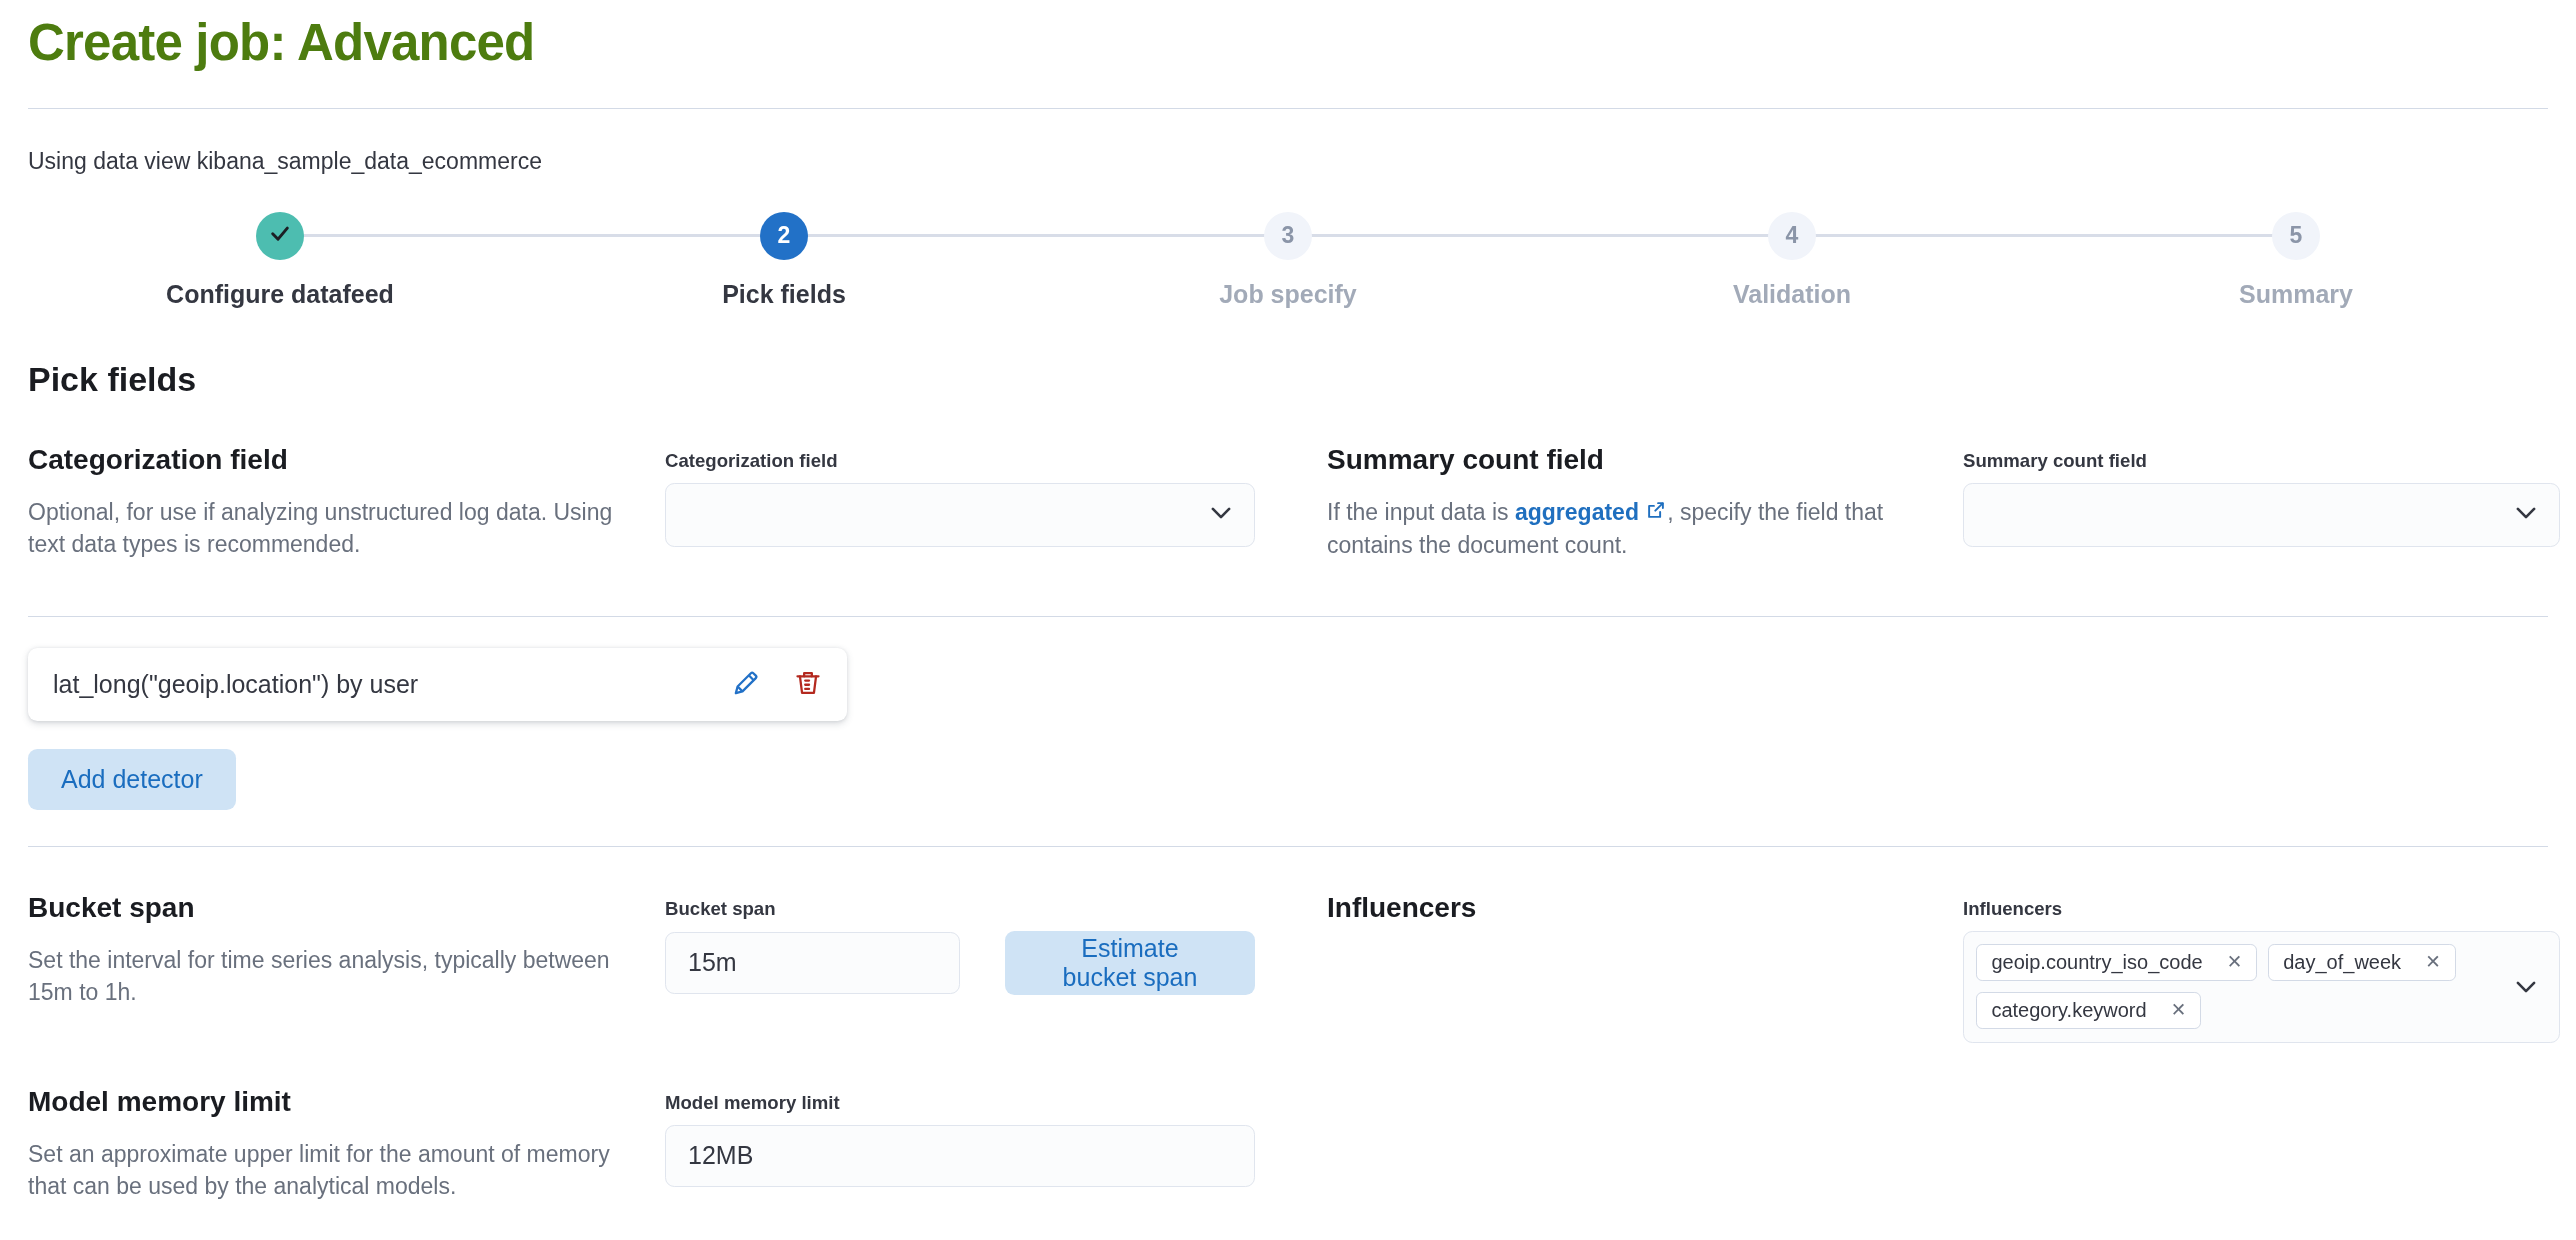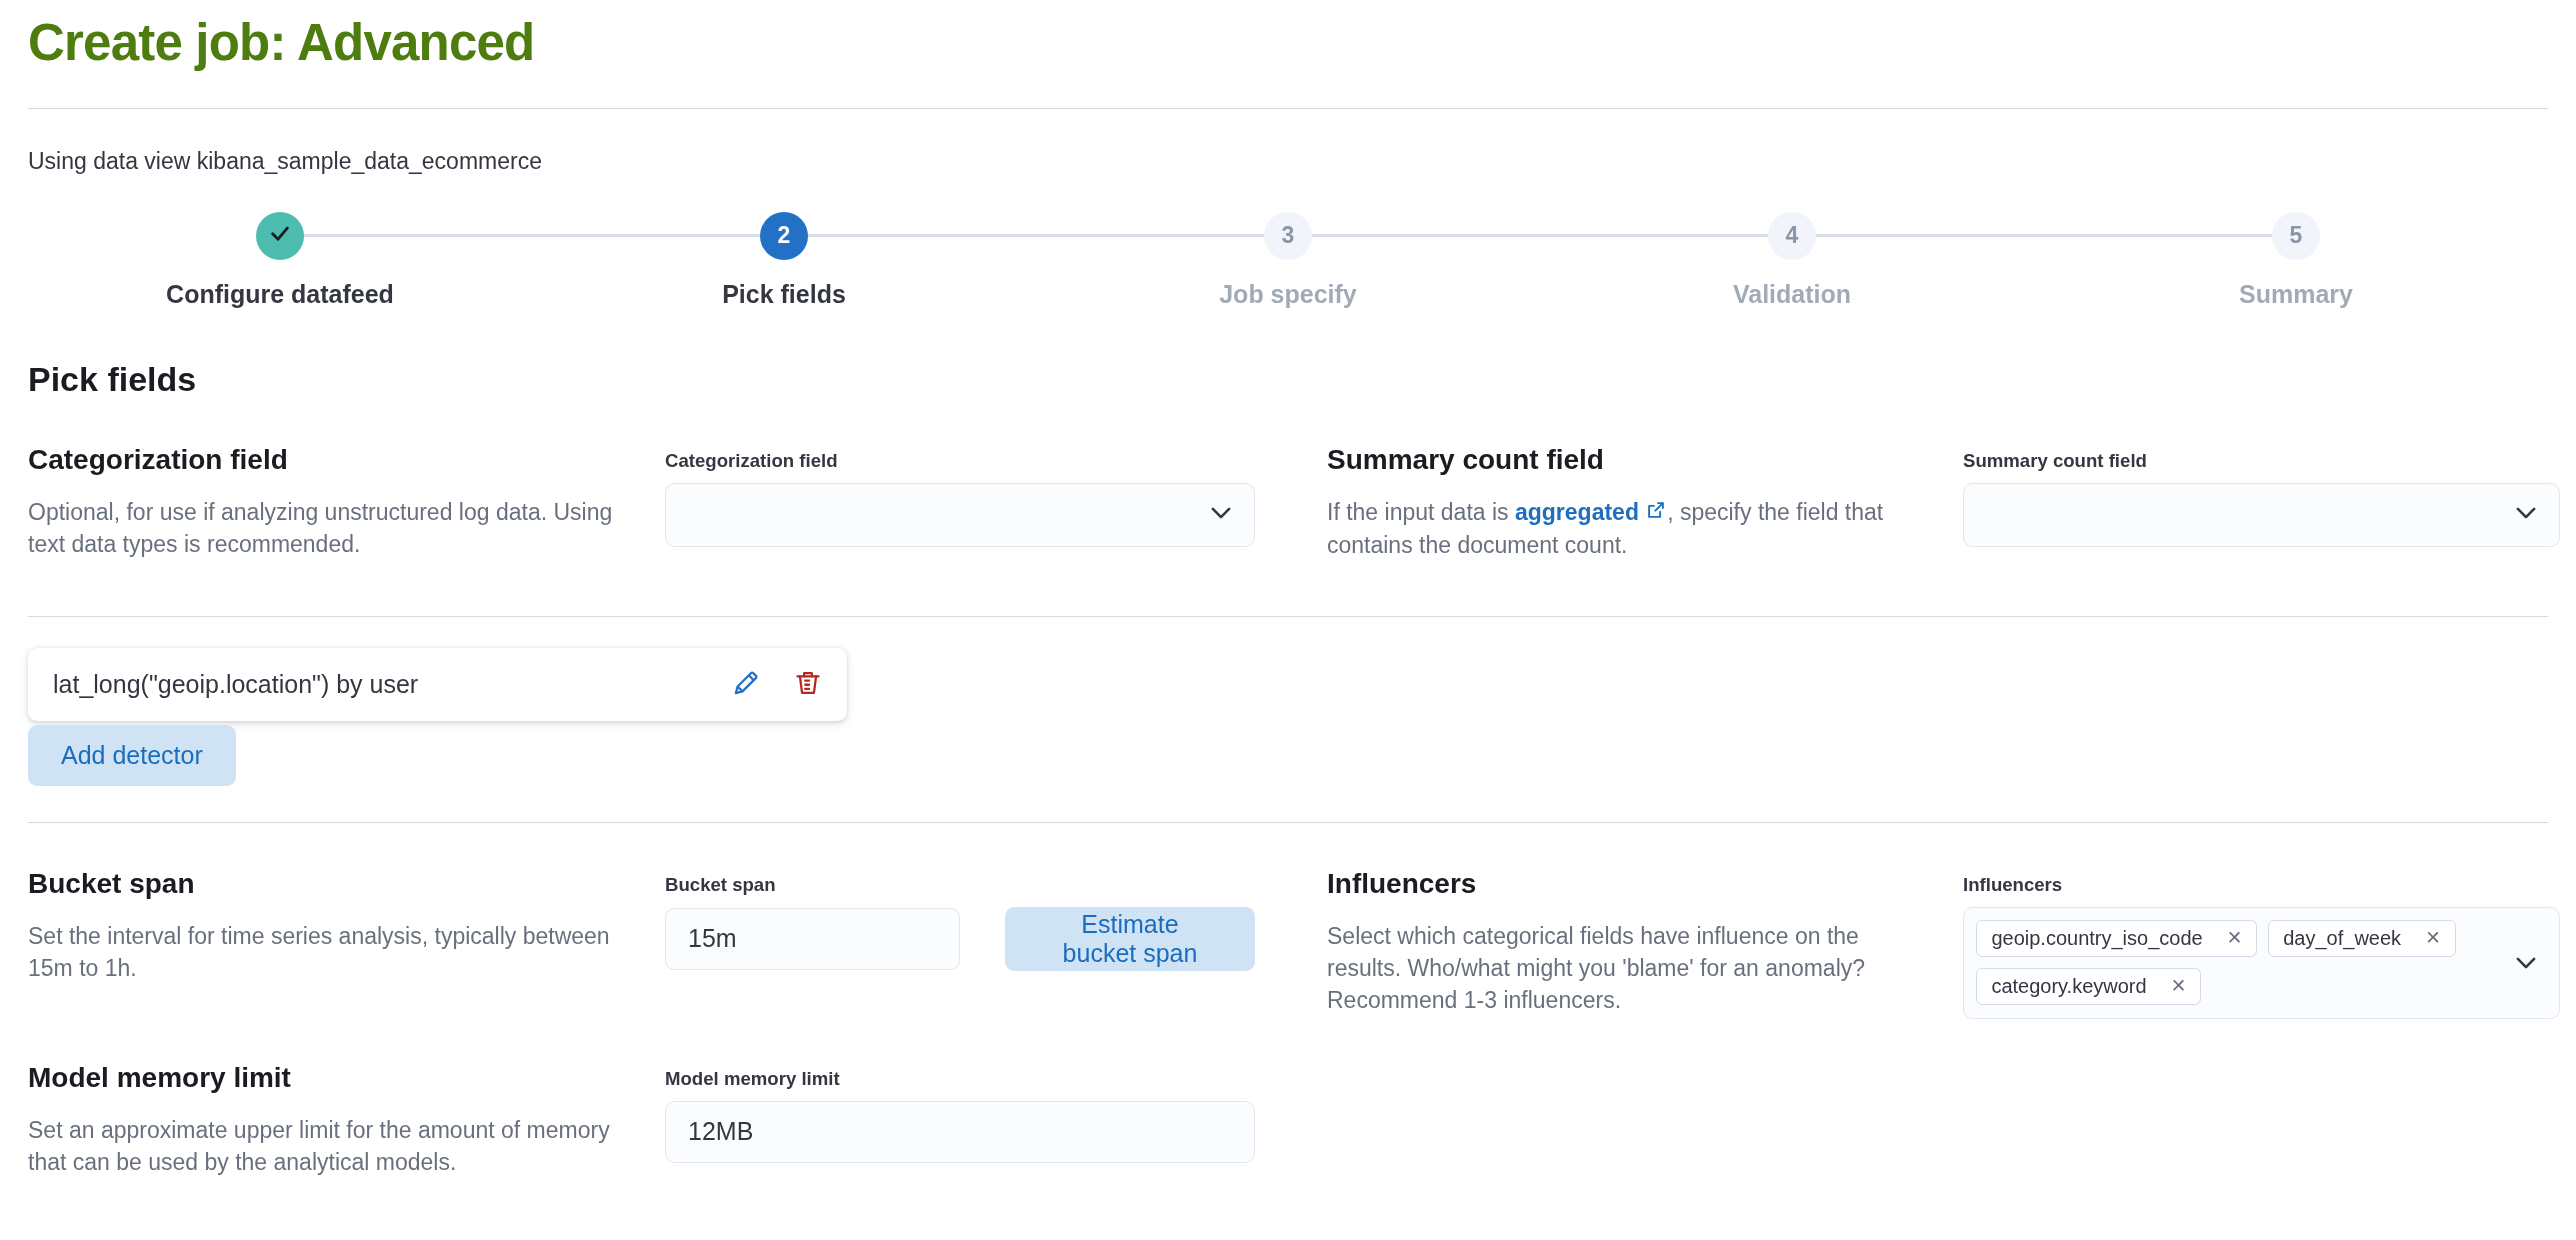--- a/index.html
+++ b/index.html
@@ -69,21 +69,21 @@
   .detector-card {
     margin-top: 31px; width: 819px; height: 73px; background: #ffffff;
     border-radius: 9.3px; box-shadow: 0 2.3px 7.8px rgba(69,78,92,0.18), 0 0.8px 3.1px rgba(69,78,92,0.10);
     display: flex; align-items: center; padding: 0 25px;
   }
   .detector-text { font-size: 25px; color: #343741; }
   .detector-actions { margin-left: auto; display: flex; align-items: center; gap: 34px; }
   .icon-btn { background: none; border: none; padding: 0; cursor: pointer; display: flex; }
 
   .btn-light-blue {
-    display: inline-block; margin-top: 4px; height: 61px; padding: 0 33px;
+    display: inline-block; margin-top: 28px; height: 61px; padding: 0 33px;
     background: #cfe3f5; color: #1a6dbf; border: none; border-radius: 9.3px;
     font-size: 25px; font-weight: 500; font-family: inherit; cursor: pointer;
   }
 
   
   .bucket-controls { display: flex; gap: 45px; align-items: center; }
   .bucket-input { width: 295px; }
   .btn-estimate {
     height: 64px; padding: 0 42px; margin-top: 0;
     background: #cfe3f5; color: #1a6dbf; border: none; border-radius: 9.3px;
@@ -230,21 +230,20 @@
     </div>
     <div class="c3">
       <label class="form-label">Bucket span</label>
       <div class="bucket-controls">
         <input class="text-input bucket-input" type="text" value="15m" style="">
         <button class="btn-estimate">Estimate bucket span</button>
       </div>
     </div>
     <div class="c5">
       <h3 class="block-heading">Influencers</h3>
-      <p class="block-desc">Select which categorical fields have influence on the results. Who/what might you 'blame' for an anomaly? Recommend 1-3 influencers.</p>
     </div>
     <div class="c7">
       <label class="form-label">Influencers</label>
       <div class="combo-box">
         <span class="chip">
           <span>geoip.country_iso_code</span>
           <span class="chip-x">✕</span>
         </span>
         <span class="chip">
           <span>day_of_week</span>

